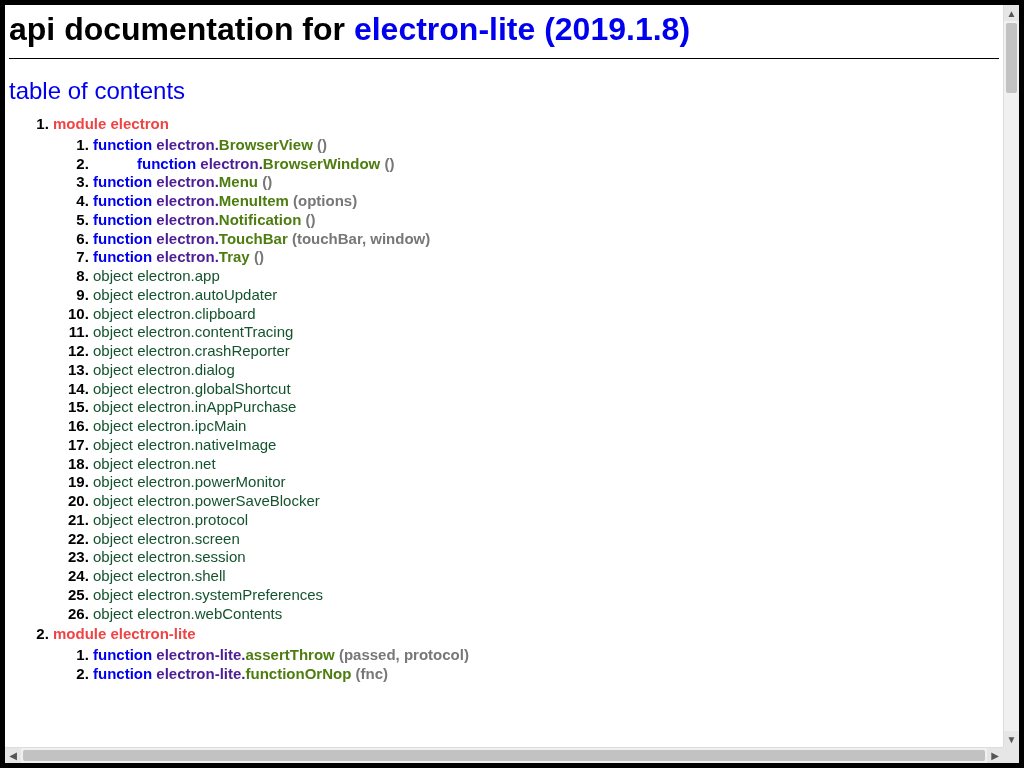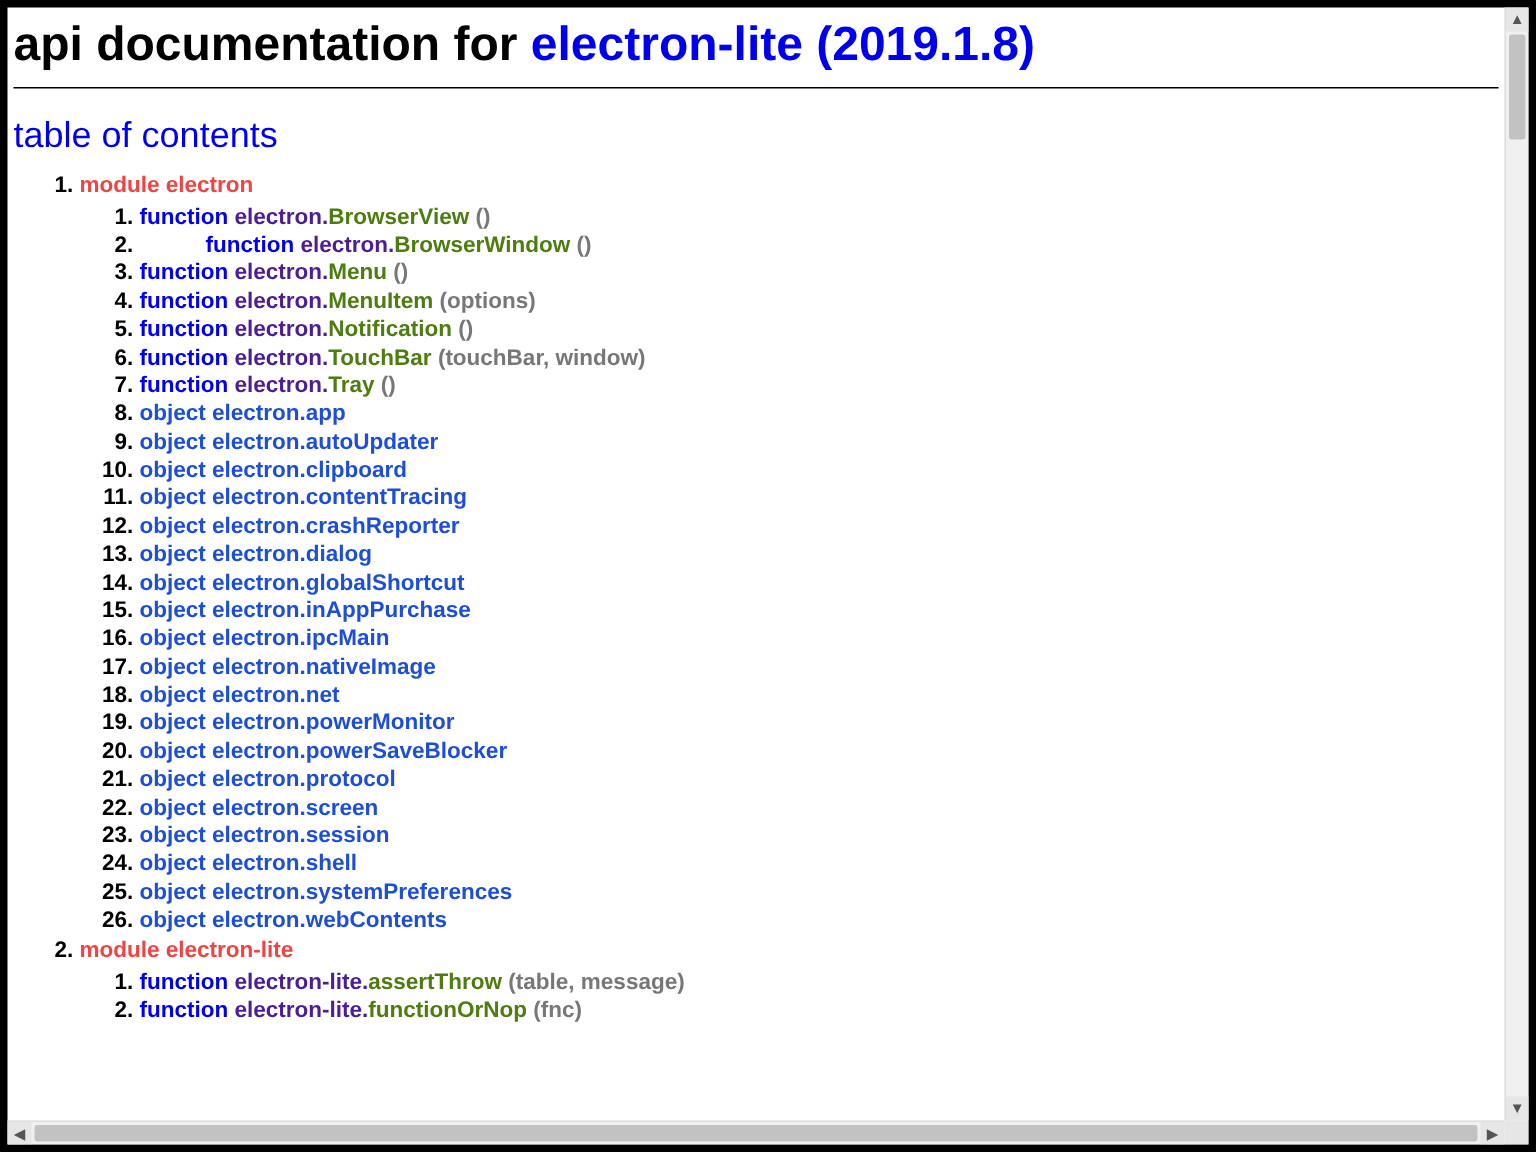--- a/index.html
+++ b/index.html
@@ -69,21 +69,21 @@
 }
 li {
   color: #000;
   font-weight: bold;
 }
 .module-link { color: #ef4444; font-weight: bold; text-decoration: none; }
 .fn-keyword { color: #0000ee; font-weight: bold; }
 .fn-prefix { color: #4c1d95; font-weight: bold; }
 .fn-name { color: #4d7c0f; font-weight: bold; }
 .fn-params { color: #777; font-weight: bold; }
-.obj-text { color: #1d4ed8; font-weight: bold; }
+.obj-text { color: #14532d; font-weight: normal; }
 
 
 .vscroll {
   position: absolute;
   top: 0; right: 0; bottom: 16px;
   width: 16px;
   background: #f0f0f0;
   border-left: 1px solid #ddd;
 }
 .vscroll .up, .vscroll .down {
@@ -165,21 +165,21 @@
             <li><span class="obj-text">object electron.powerMonitor</span></li>
             <li><span class="obj-text">object electron.powerSaveBlocker</span></li>
             <li><span class="obj-text">object electron.protocol</span></li>
             <li><span class="obj-text">object electron.screen</span></li>
             <li><span class="obj-text">object electron.session</span></li>
             <li><span class="obj-text">object electron.shell</span></li>
             <li><span class="obj-text">object electron.systemPreferences</span></li>
             <li><span class="obj-text">object electron.webContents</span></li>
           </ol></li>
         <li><a href="#" class="module-link">module electron-lite</a><ol>
-            <li><a href="#" style="text-decoration: none;"><span class="fn-keyword">function </span><span class="fn-prefix">electron-lite.</span><span class="fn-name">assertThrow </span><span class="fn-params">(table, message)</span></a></li>
+            <li><a href="#" style="text-decoration: none;"><span class="fn-keyword">function </span><span class="fn-prefix">electron-lite.</span><span class="fn-name">assertThrow </span><span class="fn-params">(passed, protocol)</span></a></li>
             <li><a href="#" style="text-decoration: none;"><span class="fn-keyword">function </span><span class="fn-prefix">electron-lite.</span><span class="fn-name">functionOrNop </span><span class="fn-params">(fnc)</span></a></li>
           </ol></li>
       </ol>
 
   </div>
 
   <div class="vscroll">
     <div class="up">▲</div>
     <div class="thumb"></div>
     <div class="down">▼</div>

